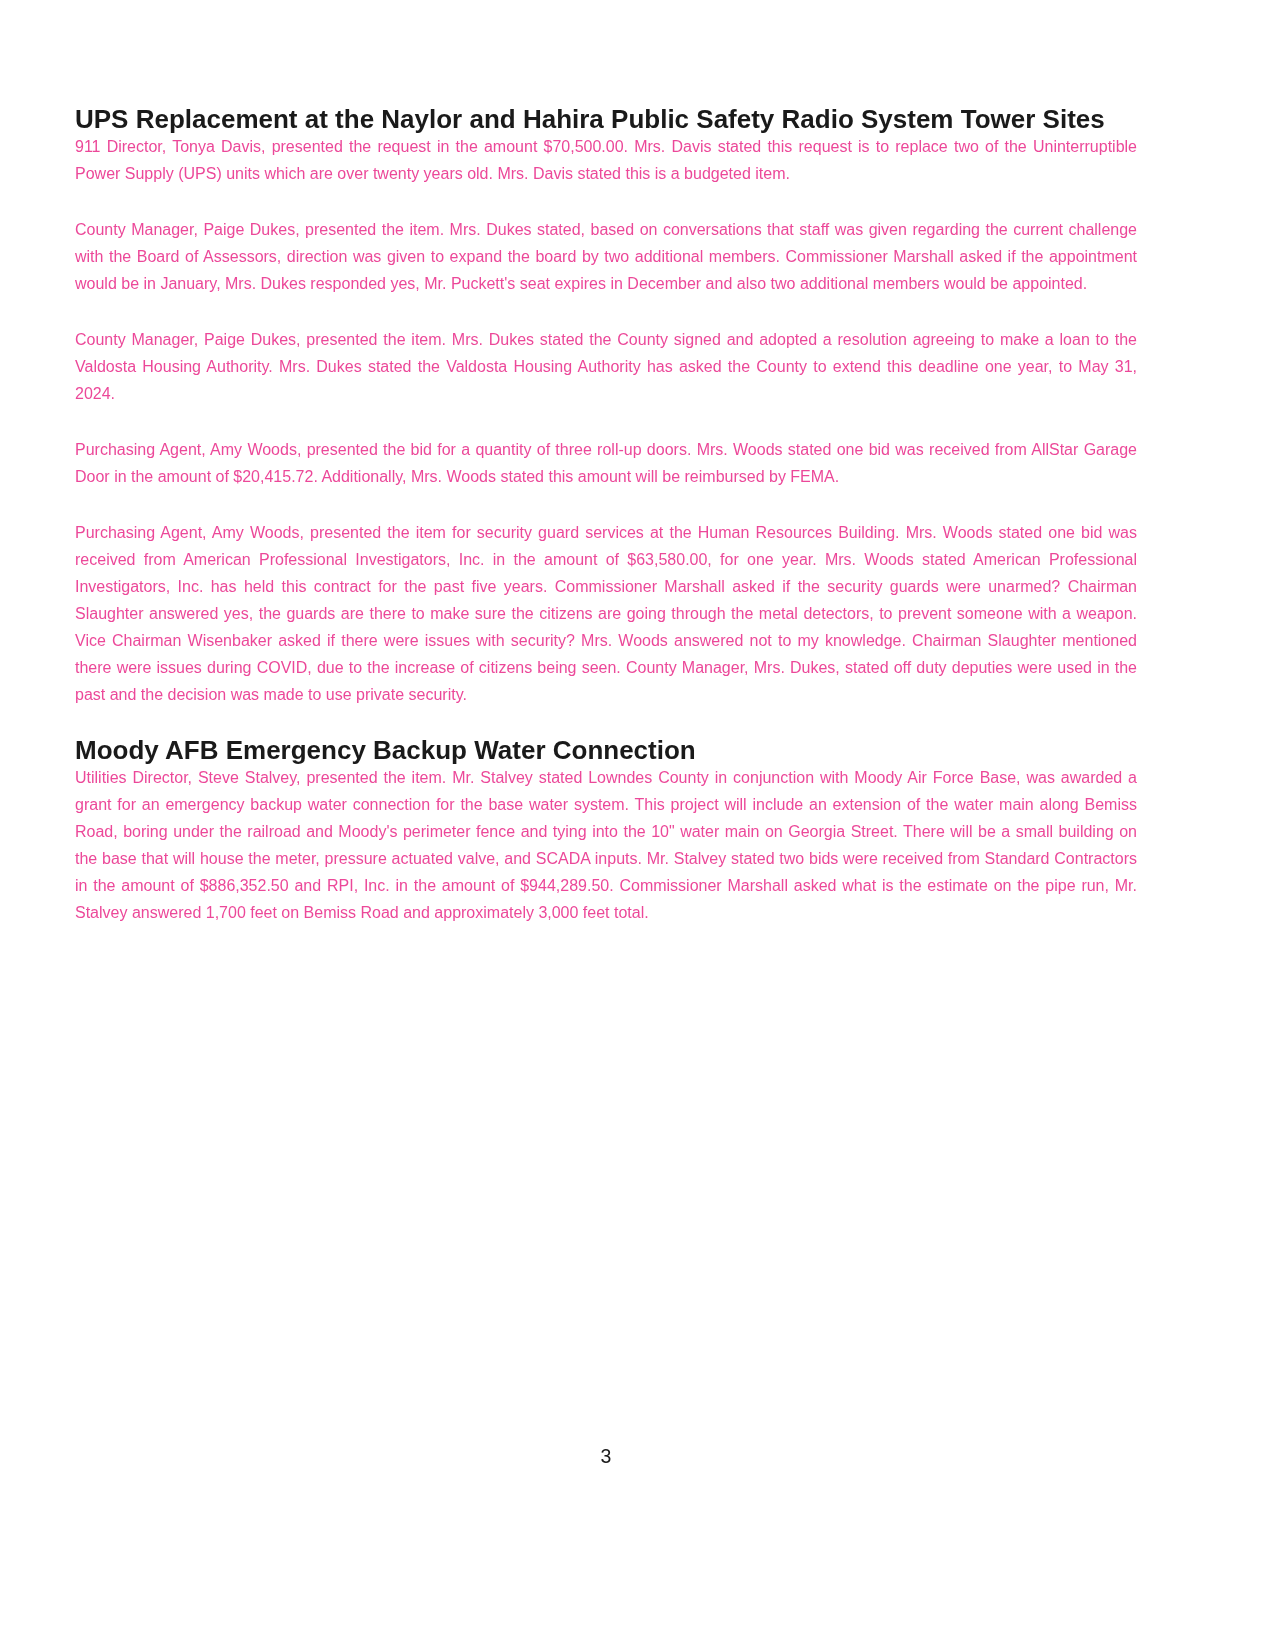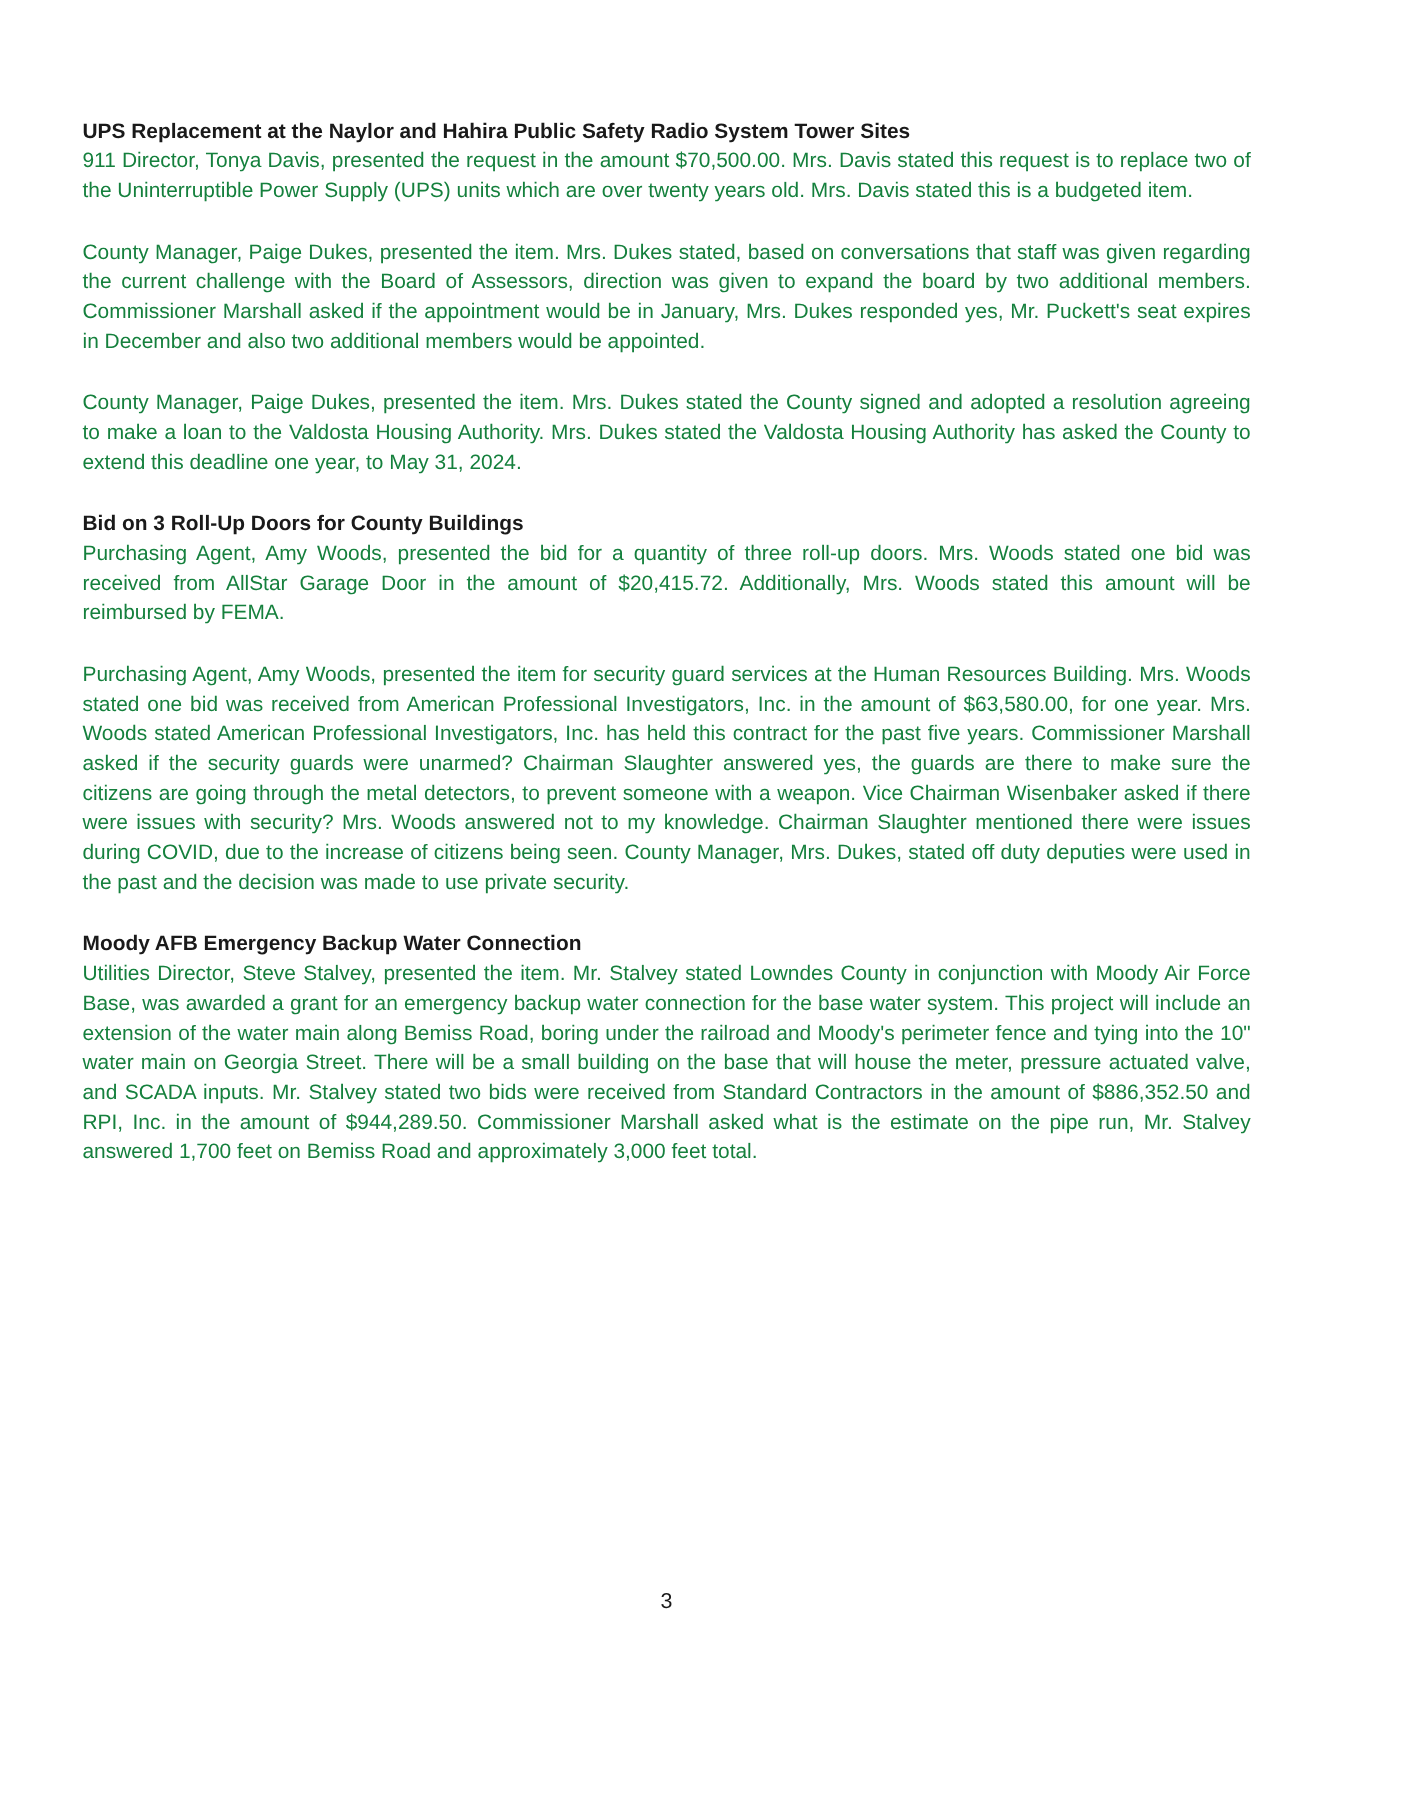--- a/index.html
+++ b/index.html
@@ -19,34 +19,34 @@
   .content {
     position: absolute;
     top: 106px;
     left: 75px;
     width: 1062px;
   }
   .section {
     margin: 0 0 29px 0;
   }
   .section h2 {
-    font-size: 19px;
+    font-size: 26px;
     line-height: 27px;
     font-weight: bold;
     margin: 0;
     padding: 0;
     color: #1a1a1a;
   }
   .section p {
-    font-size: 19px;
+    font-size: 16px;
     line-height: 27px;
     margin: 0;
     padding: 0;
     text-align: justify;
-    color: #15803d;
+    color: #ec4899;
   }
   .page-number {
     position: absolute;
     left: 75px;
     width: 1062px;
     top: 1443px;
     text-align: center;
     font-size: 19.5px;
     line-height: 27px;
     color: #1a1a1a;
@@ -66,21 +66,20 @@
     <div class="section">
       <p>County Manager, Paige Dukes, presented the item.  Mrs. Dukes stated, based on conversations that staff was given regarding the current challenge with the Board of Assessors, direction was given to expand the board by two additional members.  Commissioner Marshall asked if the appointment would be in January, Mrs. Dukes responded yes, Mr. Puckett's seat expires in December and also two additional members would be appointed.</p>
     </div>
 
     <div class="section">
       <p>County Manager, Paige Dukes, presented the item.  Mrs. Dukes stated the County signed and adopted a resolution agreeing to make a loan to the Valdosta Housing Authority.  Mrs. Dukes stated the Valdosta Housing Authority has asked the County to extend this deadline one year, to May 31, 2024.</p>
     </div>
 
 
     <div class="section">
-      <h2>Bid on 3 Roll-Up Doors for County Buildings</h2>
       <p>Purchasing Agent, Amy Woods, presented the bid for a quantity of three roll-up doors.  Mrs. Woods stated one bid was received from AllStar Garage Door in the amount of $20,415.72.  Additionally, Mrs. Woods stated this amount will be reimbursed by FEMA.</p>
     </div>
 
     <div class="section">
       <p>Purchasing Agent, Amy Woods, presented the item for security guard services at the Human Resources Building.   Mrs. Woods stated one bid was received from American Professional Investigators, Inc. in the amount of $63,580.00, for one year.   Mrs. Woods stated American Professional Investigators, Inc. has held this contract for the past five years.  Commissioner Marshall asked if the security guards were unarmed?  Chairman Slaughter answered yes, the guards are there to make sure the citizens are going through the metal detectors, to prevent someone with a weapon.   Vice Chairman Wisenbaker asked if there were issues with security?   Mrs. Woods answered not to my knowledge.  Chairman Slaughter mentioned there were issues during COVID, due to the increase of citizens being seen.  County Manager, Mrs. Dukes, stated off duty deputies were used in the past and the decision was made to use private security.</p>
     </div>
 
     <div class="section">
       <h2>Moody AFB Emergency Backup Water Connection</h2>
       <p>Utilities Director, Steve Stalvey, presented the item.  Mr. Stalvey stated Lowndes County in conjunction with Moody Air Force Base, was awarded a grant for an emergency backup water connection for the base water system.  This project will include an extension of the water main along Bemiss Road, boring under the railroad and Moody's perimeter fence and tying into the 10" water main on Georgia Street. There will be a small building on the base that will house the meter, pressure actuated valve, and SCADA inputs.  Mr. Stalvey stated two bids were received from Standard Contractors in the amount of $886,352.50 and RPI, Inc. in the amount of $944,289.50.  Commissioner Marshall asked what is the estimate on the pipe run, Mr. Stalvey answered 1,700 feet on Bemiss Road and approximately 3,000 feet total.</p>

